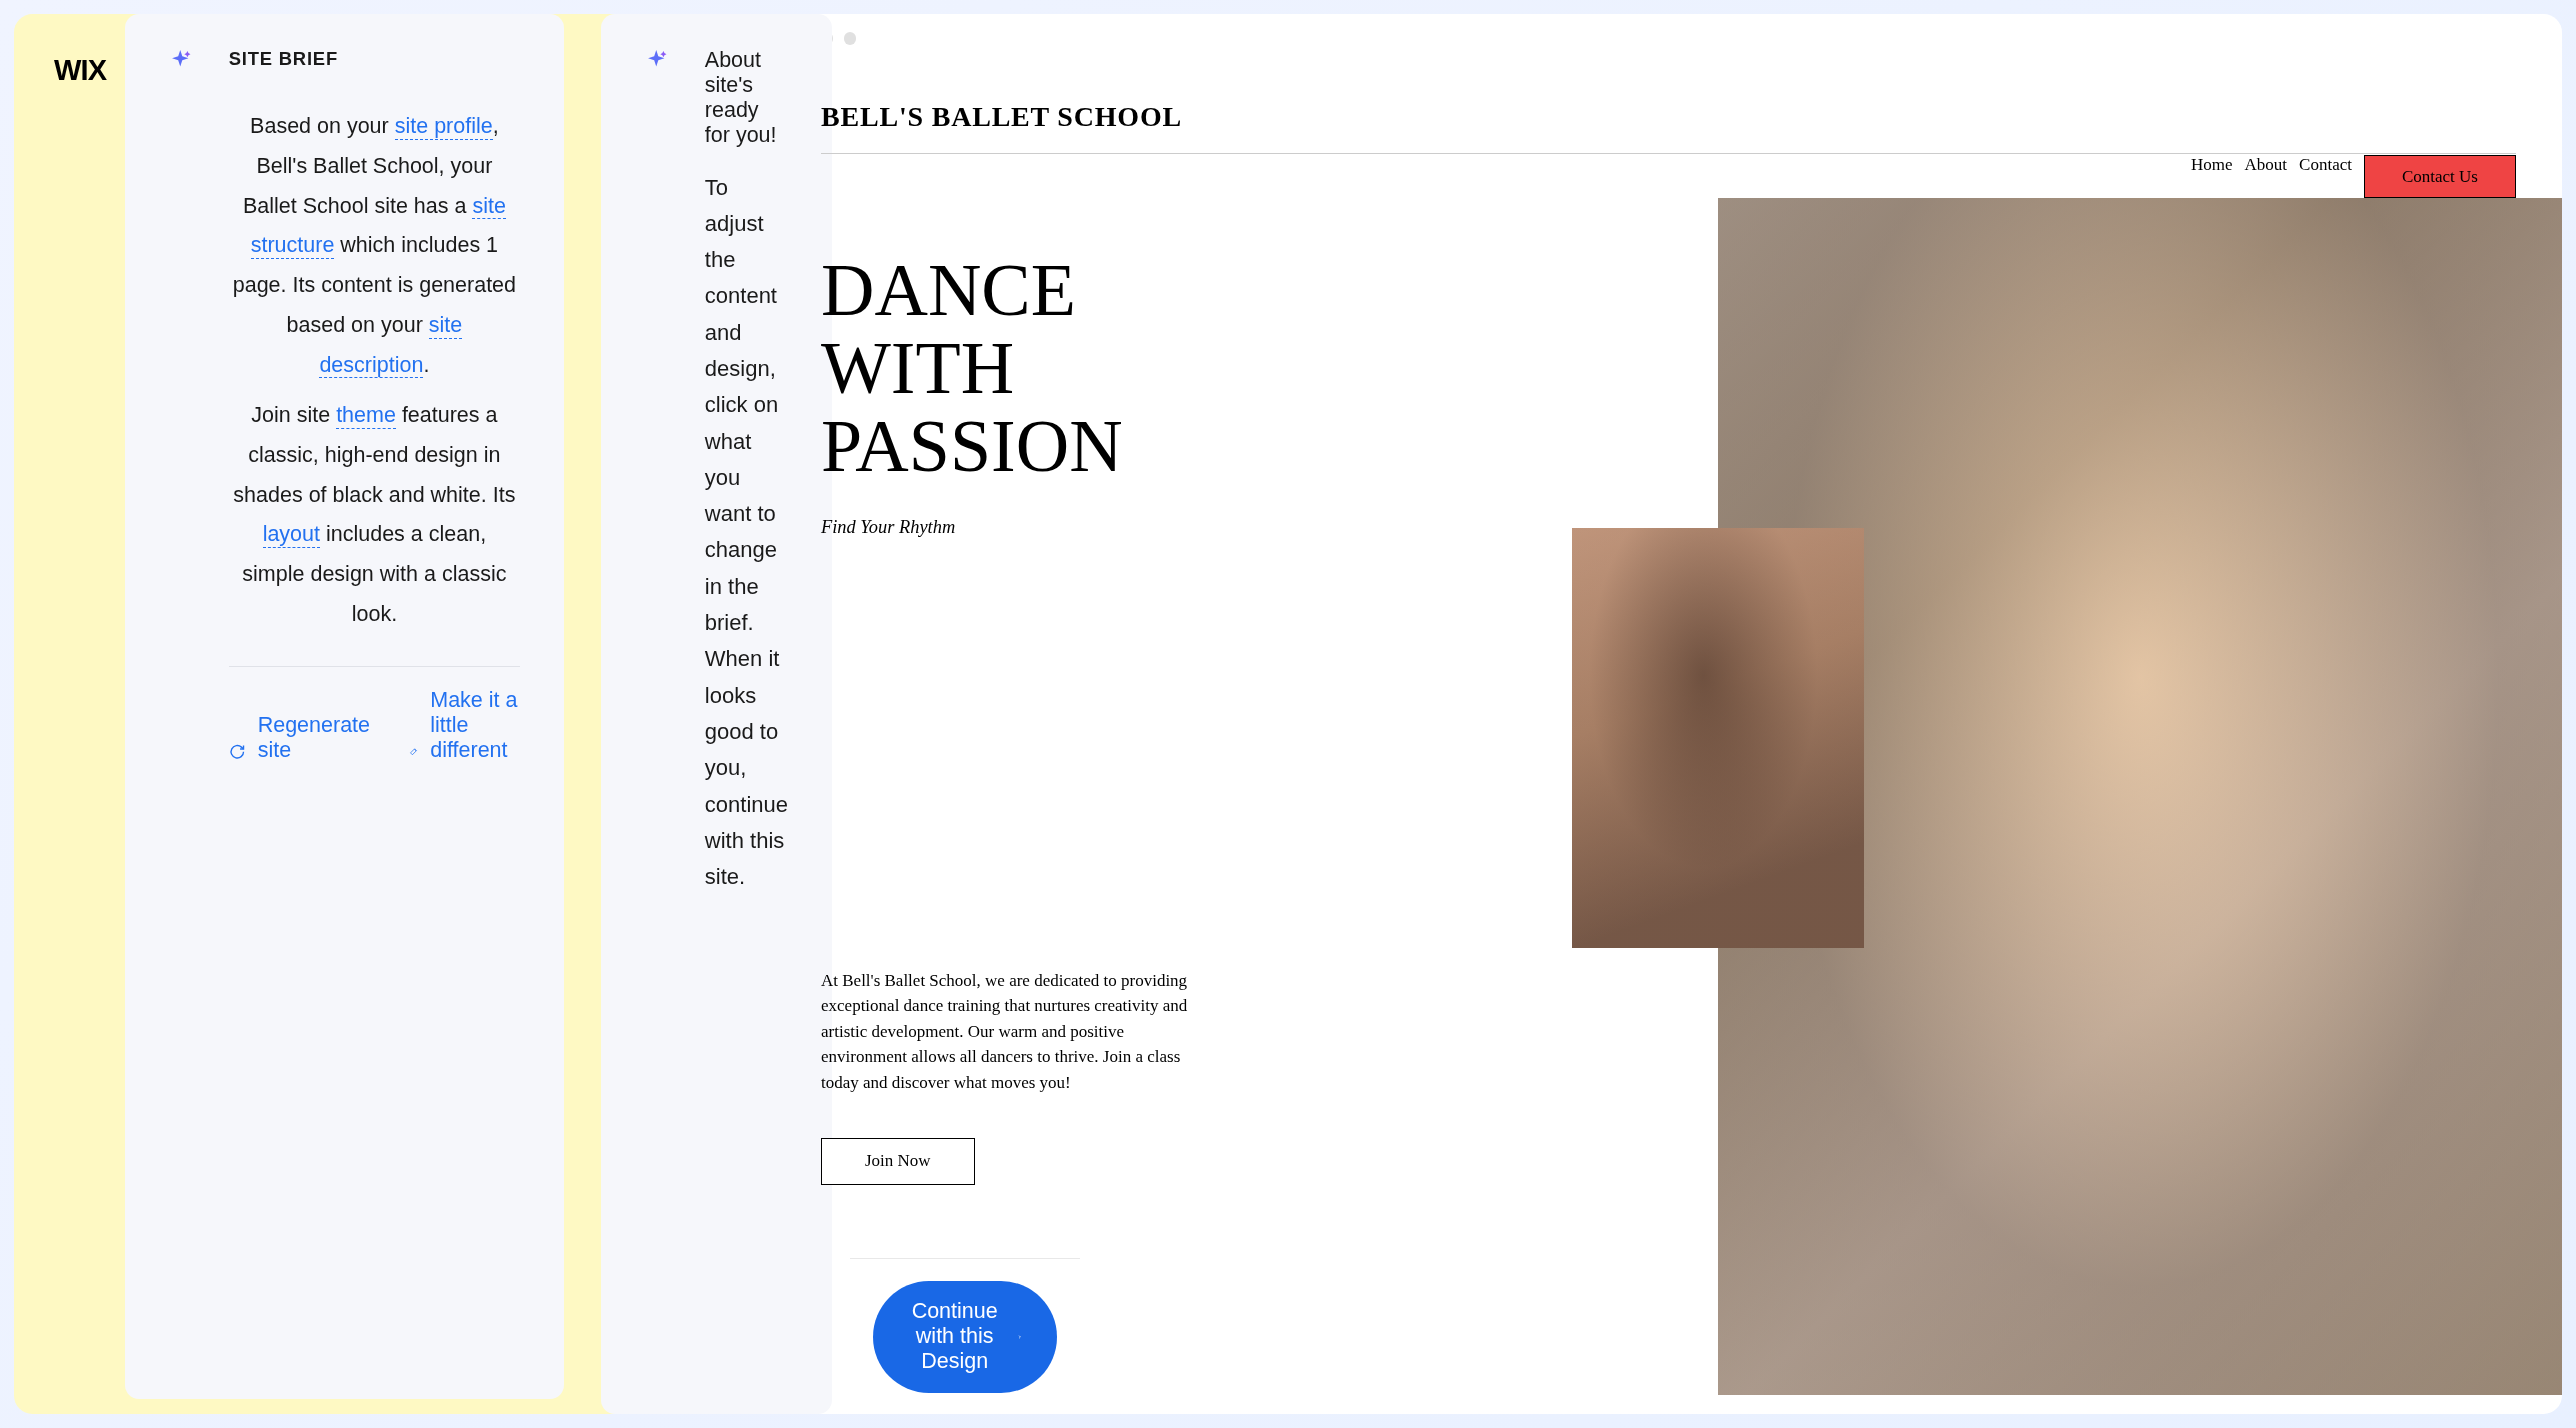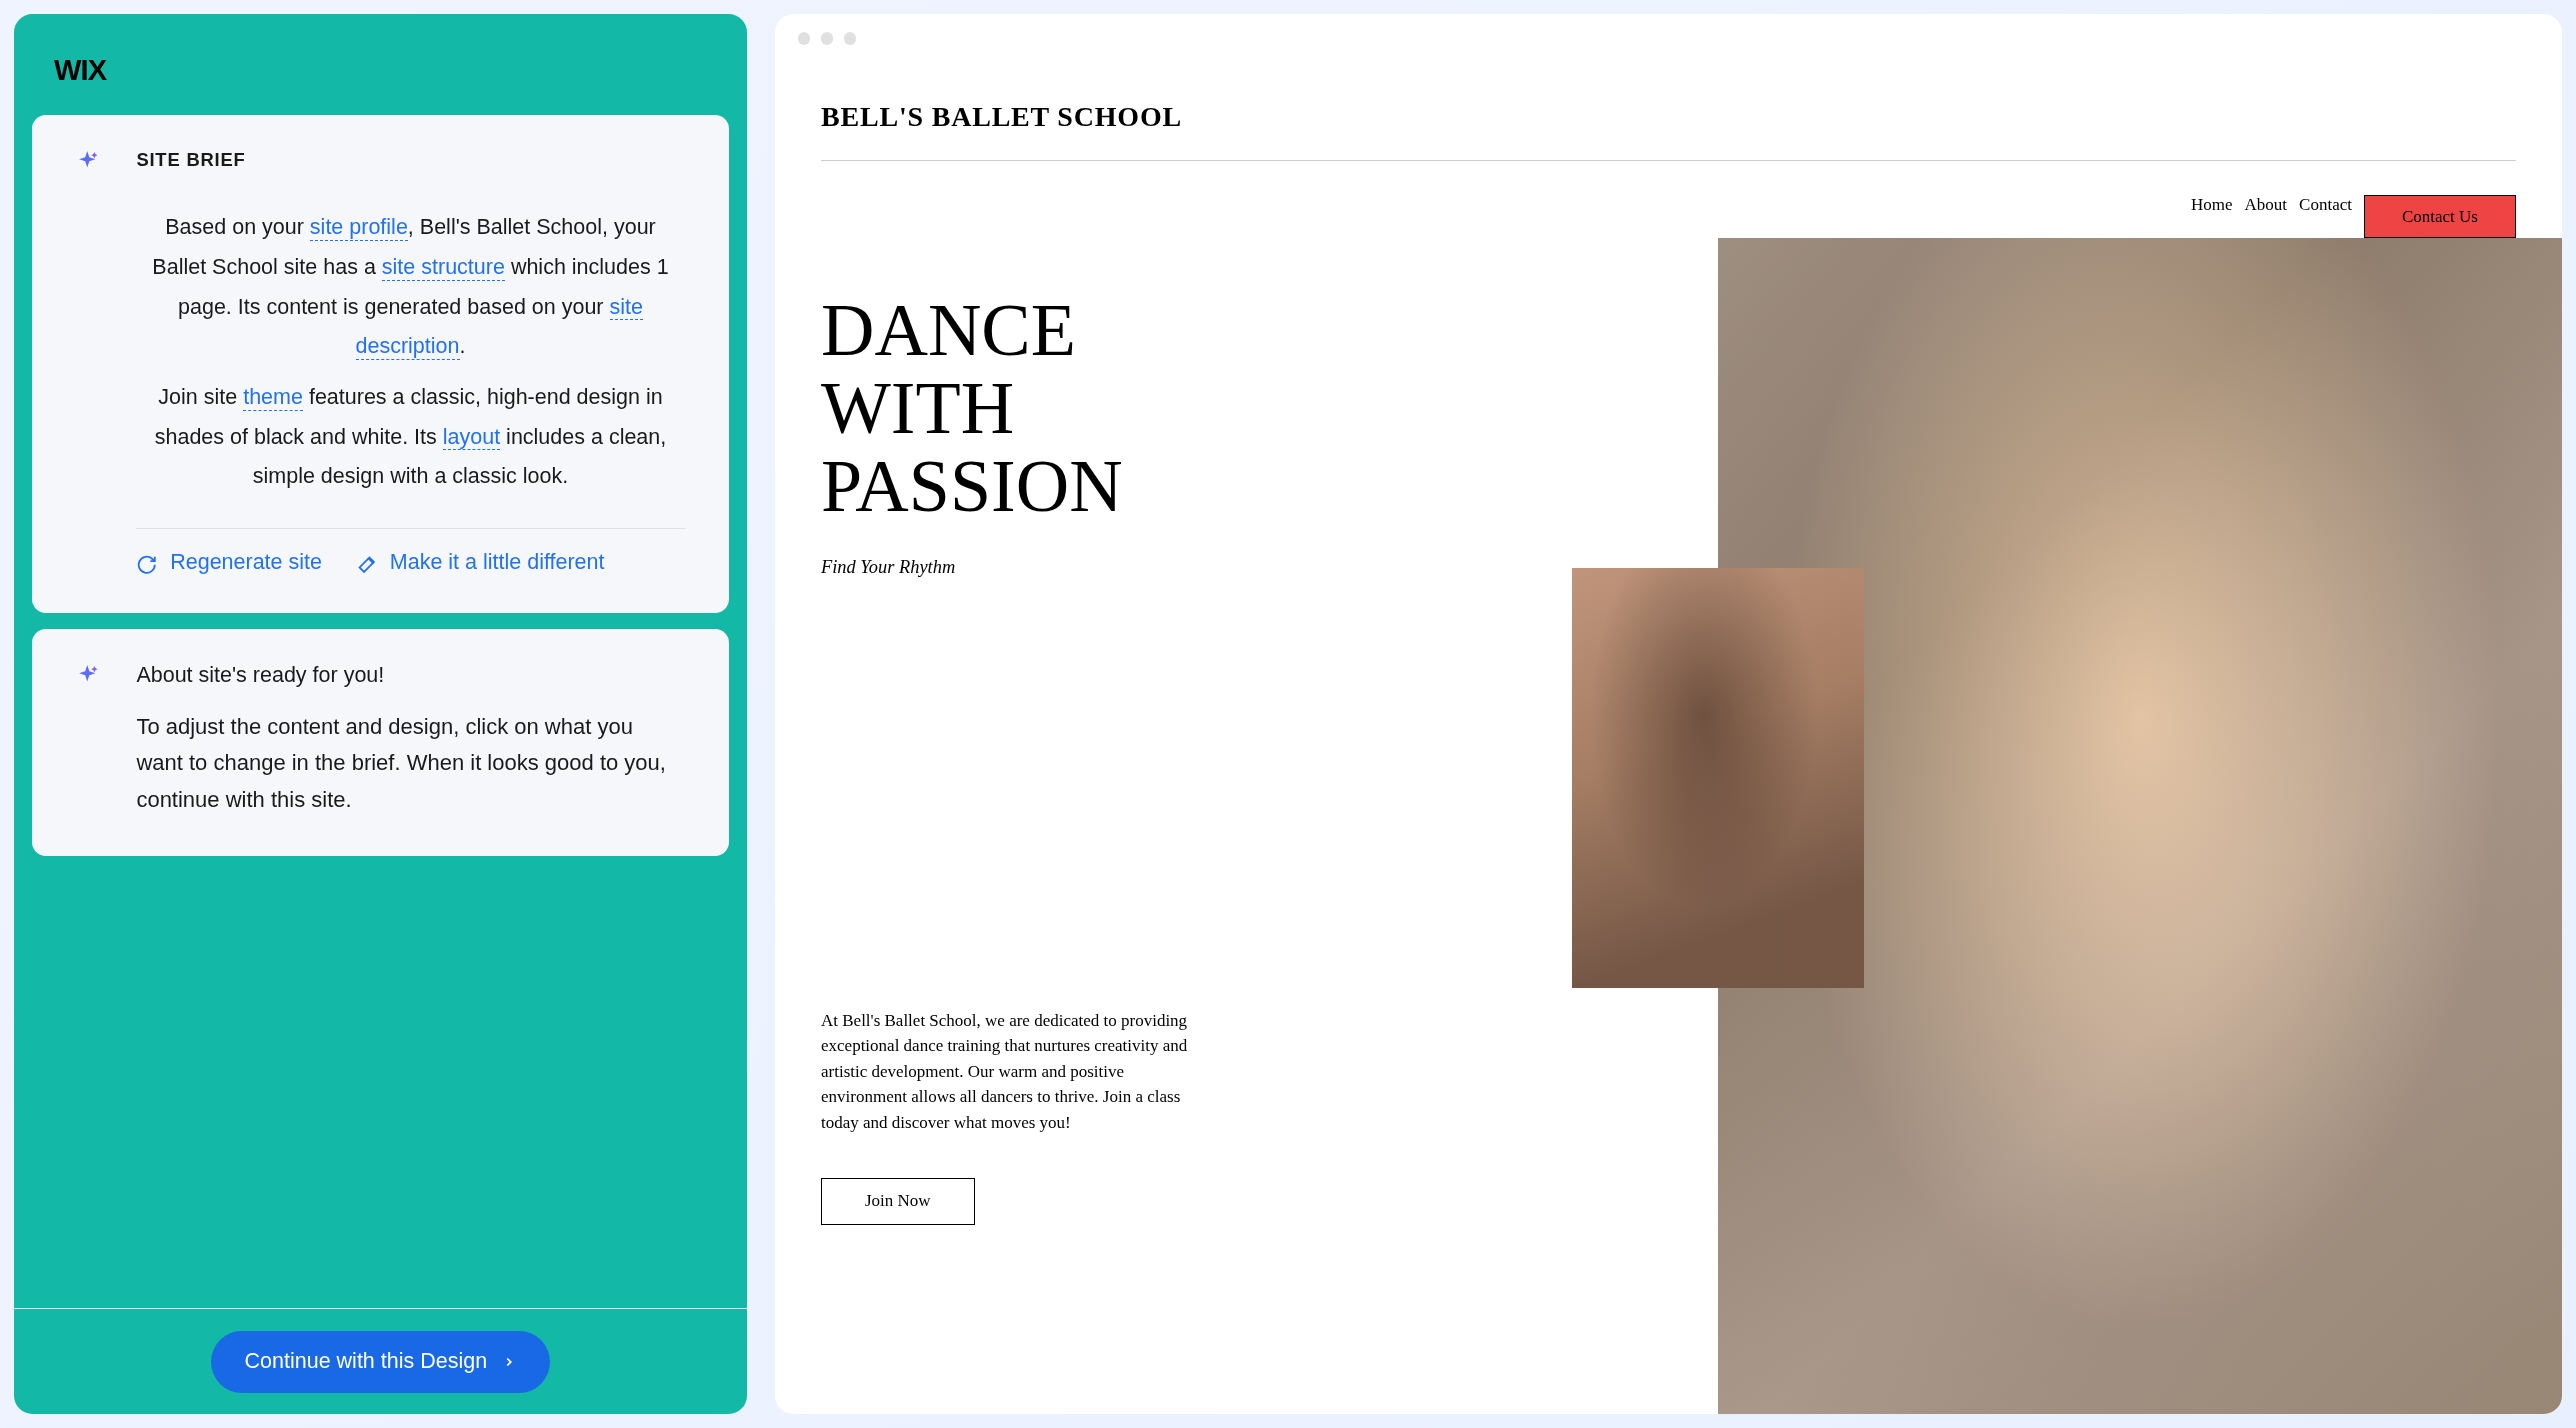--- a/index.html
+++ b/index.html
@@ -12,24 +12,24 @@
       background: linear-gradient(135deg, #f0f4ff 0%, #e8f0ff 100%);
       min-height: 100vh;
       display: flex;
       gap: 28px;
       padding: 14px;
     }
     
     
     .left-panel {
       width: 733px;
-      background: #14b8a6;
+      background: #fef9c3;
       border-radius: 18.4px;
       display: flex;
-      flex-direction: column;
+      flex-direction: row;
       position: relative;
     }
     .logo-area {
       padding: 40px 0 28px 40px;
     }
     .wix-logo {
       font-size: 29px;
       font-weight: 900;
       letter-spacing: -0.8px;
       color: #000;
@@ -161,23 +161,23 @@
       padding: 38px 46px 0 46px;
       overflow: hidden;
       position: relative;
     }
     .site-title {
       font-family: Georgia, 'Times New Roman', serif;
       font-size: 28px;
       font-weight: 600;
       letter-spacing: 0.8px;
       color: #000;
-      padding-bottom: 27px;
+      padding-bottom: 20px;
       border-bottom: 0.8px solid #ccc;
-      margin-bottom: 34px;
+      margin-bottom: 1px;
     }
     .site-nav {
       display: flex;
       justify-content: flex-end;
       align-items: flex-start;
       gap: 12px;
       margin-bottom: 54px;
     }
     .nav-link {
       font-family: Georgia, serif;

